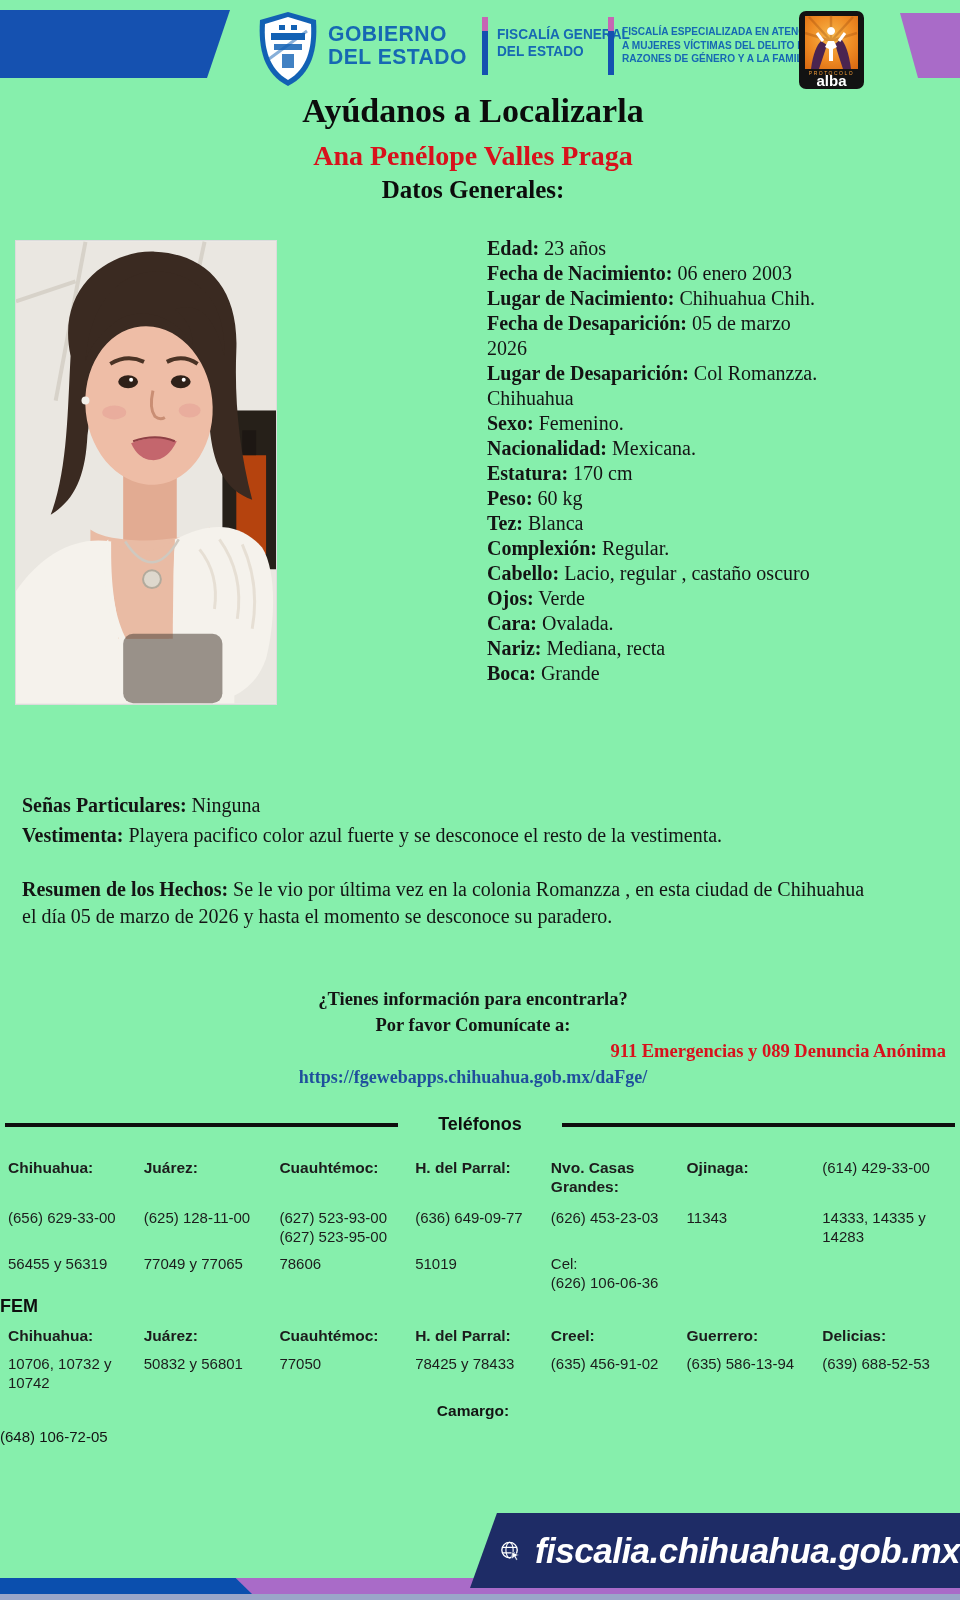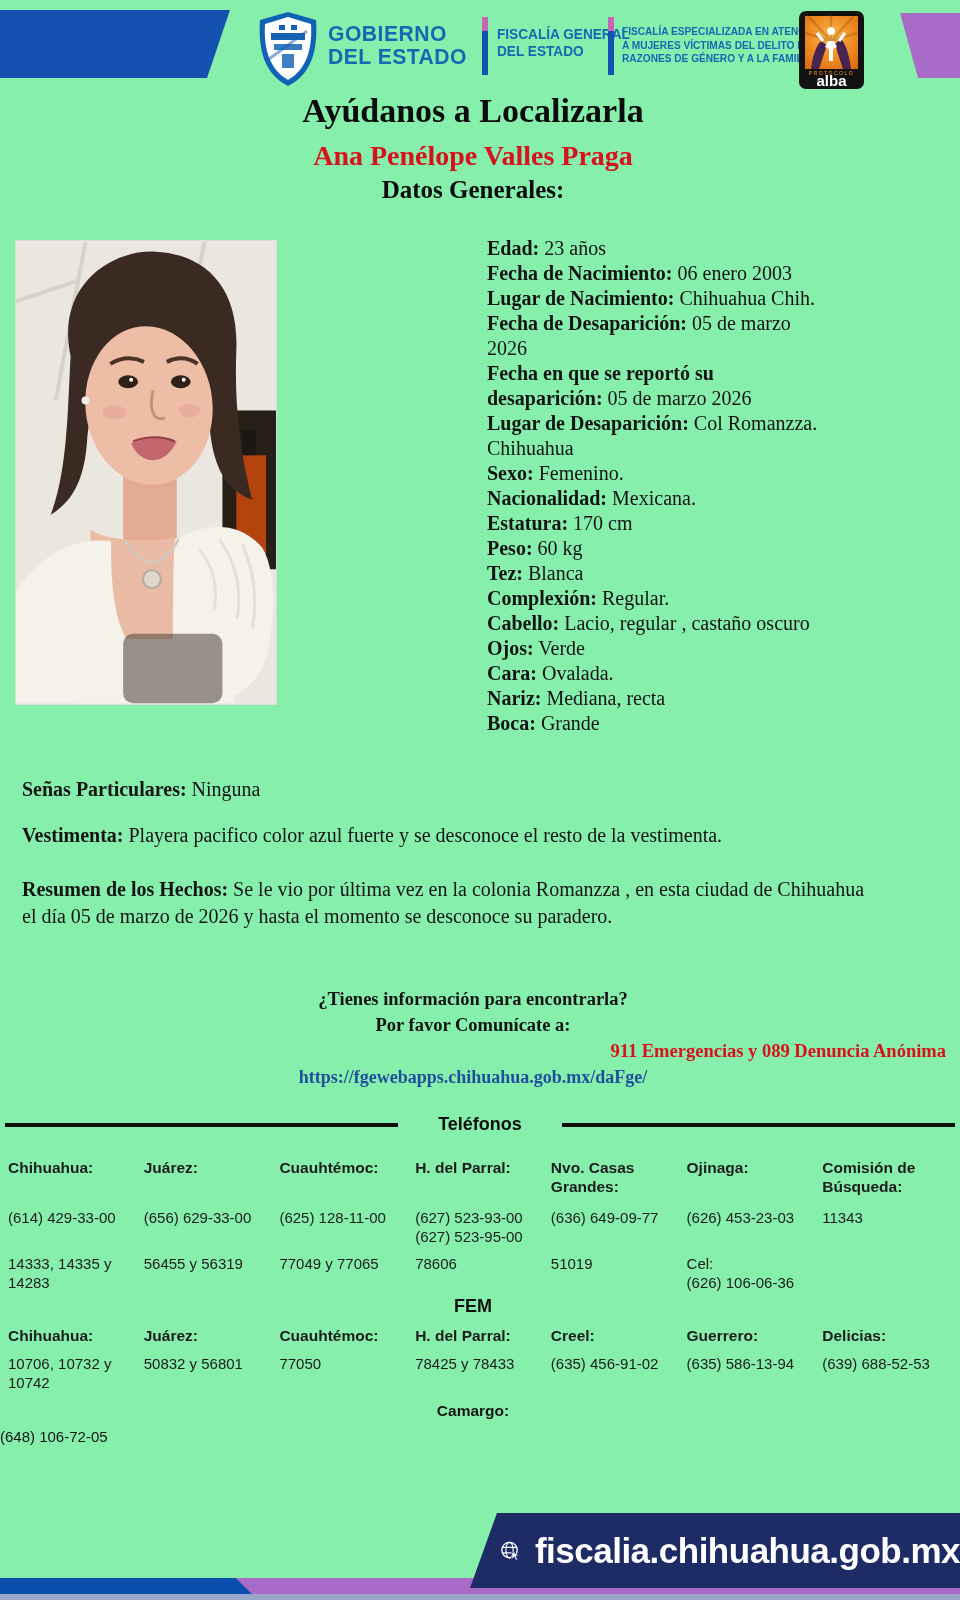--- a/index.html
+++ b/index.html
@@ -56,34 +56,34 @@
   
   .tel-heading{left:5px;width:950px;top:1114px;display:flex;align-items:center;gap:40px;}
   .tel-heading .line{flex:1;height:4px;background:#0e0e0e;}
   .tel-title{font-family:"Liberation Sans",sans-serif;font-size:18px;font-weight:bold;color:#0e0e0e;}
   .grid7{left:5px;width:950px;display:grid;grid-template-columns:repeat(7,1fr);
     font-family:"Liberation Sans",sans-serif;color:#1c1c1c;}
   .cell{white-space:pre-line;padding:0 3px;}
   .hcell{font-size:15.5px;font-weight:bold;line-height:19px;}
   .vcell{font-size:15px;line-height:19px;}
   .tel-grid{top:1158px;grid-template-rows:50px 46px 46px;}
-  .fem-title{left:0;right:14px;top:1296px;text-align:center;font-family:"Liberation Sans",sans-serif;
+  .fem-title{left:0;right:14px;top:1296px;font-family:"Liberation Sans",sans-serif;
     font-size:18px;font-weight:bold;color:#0e0e0e;}
   .fem-grid{top:1326px;grid-template-rows:28px 48px;}
   .camargo-l{left:0;right:14px;top:1402px;text-align:center;font-family:"Liberation Sans",sans-serif;font-size:15.5px;font-weight:bold;}
   .camargo-v{left:0;right:14px;top:1428px;text-align:left;font-family:"Liberation Sans",sans-serif;font-size:15px;}
 
   
   .strip-purple{left:234px;top:1578px;width:726px;height:16px;background:var(--purple);z-index:1;}
   .strip-blue{left:0;top:1578px;width:252px;height:16px;background:var(--strip-blue);
     clip-path:polygon(0 0,93.5% 0,100% 100%,0 100%);z-index:2;}
   .footer-band{left:470px;top:1513px;width:490px;height:75px;background:var(--navy);
     clip-path:polygon(5.5% 0,100% 0,100% 100%,0 100%);z-index:3;
     display:flex;align-items:center;justify-content:center;gap:14px;padding-left:30px;}
-  .footer-site{color:#fff;font-family:"Liberation Sans",sans-serif;font-size:35px;font-weight:bold;letter-spacing:-.5px;}
+  .footer-site{color:#fff;font-family:"Liberation Sans",sans-serif;font-size:35px;font-weight:bold;font-style:italic;letter-spacing:-.5px;}
   .strip-bottom{left:0;top:1594px;width:960px;height:6px;background:var(--strip-grey);z-index:4;}
 </style>
 </head>
 <body>
 
 <div id="poster">
 
   <div class="abs band-blue"></div>
   <div class="abs band-purple"></div>
 
@@ -196,38 +196,36 @@
 
     <rect x="108" y="395" width="100" height="70" rx="10" fill="#4d4238" opacity=".55"></rect>
   </svg>
 
   <div class="abs gdata">
     <div class="data-line"><span class="b">Edad:</span> <span>23 años</span></div>
     <div class="data-line"><span class="b">Fecha de Nacimiento:</span> <span>06 enero 2003</span></div>
     <div class="data-line"><span class="b">Lugar de Nacimiento:</span> <span>Chihuahua Chih.</span></div>
     <div class="data-line"><span class="b">Fecha de Desaparición:</span> <span>05 de marzo
 2026</span></div>
-    <div class="data-line"><span class="b">Fecha en que se reportó su
-desaparición:</span> <span>05 de marzo  2026</span></div>
     <div class="data-line"><span class="b">Lugar de Desaparición:</span> <span>Col Romanzza.
 Chihuahua</span></div>
     <div class="data-line"><span class="b">Sexo:</span> <span>Femenino.</span></div>
     <div class="data-line"><span class="b">Nacionalidad:</span> <span>Mexicana.</span></div>
     <div class="data-line"><span class="b">Estatura:</span> <span>170 cm</span></div>
     <div class="data-line"><span class="b">Peso:</span> <span>60 kg</span></div>
     <div class="data-line"><span class="b">Tez:</span> <span>Blanca</span></div>
     <div class="data-line"><span class="b">Complexión:</span> <span>Regular.</span></div>
     <div class="data-line"><span class="b">Cabello:</span> <span>Lacio, regular , castaño oscuro</span></div>
     <div class="data-line"><span class="b">Ojos:</span> <span>Verde</span></div>
     <div class="data-line"><span class="b">Cara:</span> <span>Ovalada.</span></div>
     <div class="data-line"><span class="b">Nariz:</span> <span>Mediana, recta</span></div>
     <div class="data-line"><span class="b">Boca:</span> <span>Grande</span></div>
   </div>
 
-  <div class="abs detail" style="top:776px"><span class="b">Señas Particulares:</span> <span>Ninguna</span></div>
+  <div class="abs detail" style="top:792px"><span class="b">Señas Particulares:</span> <span>Ninguna</span></div>
   <div class="abs detail" style="top:822px"><span class="b">Vestimenta:</span> <span>Playera pacifico color azul fuerte y se desconoce el resto de la vestimenta.</span></div>
   <div class="abs detail" style="top:876px"><span class="b">Resumen de los Hechos:</span> <span>Se le vio por última vez en la colonia Romanzza , en esta ciudad de Chihuahua
 el día 05 de marzo  de 2026 y hasta el momento se desconoce su paradero.</span></div>
 
   <div class="abs contact">
     <div>¿Tienes información para encontrarla?</div>
     <div>Por favor Comunícate a:</div>
     <div class="red">911 Emergencias y 089 Denuncia Anónima</div>
     <div><a class="link" href="#">https://fgewebapps.chihuahua.gob.mx/daFge/</a></div>
   </div>
@@ -239,22 +237,20 @@
   </div>
 
   <div class="abs grid7 tel-grid">
     <div class="cell hcell">Chihuahua:</div>
     <div class="cell hcell">Juárez:</div>
     <div class="cell hcell">Cuauhtémoc:</div>
     <div class="cell hcell">H. del Parral:</div>
     <div class="cell hcell">Nvo. Casas
 Grandes:</div>
     <div class="cell hcell">Ojinaga:</div>
-    <div class="cell hcell">Comisión de
-Búsqueda:</div>
     <div class="cell vcell">(614) 429-33-00</div>
     <div class="cell vcell">(656) 629-33-00</div>
     <div class="cell vcell">(625) 128-11-00</div>
     <div class="cell vcell">(627) 523-93-00
 (627) 523-95-00</div>
     <div class="cell vcell">(636) 649-09-77</div>
     <div class="cell vcell">(626) 453-23-03</div>
     <div class="cell vcell">11343</div>
     <div class="cell vcell">14333, 14335 y
 14283</div>

